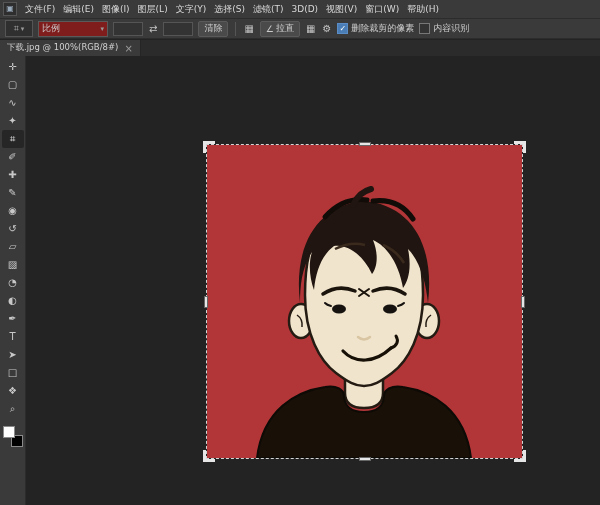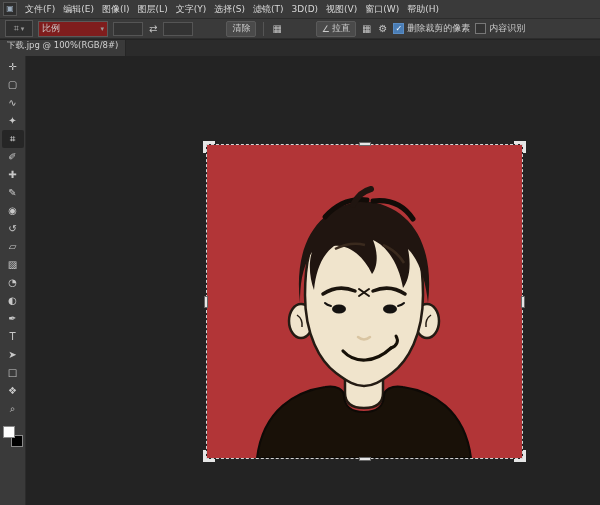--- a/index.html
+++ b/index.html
@@ -26,34 +26,34 @@
     display:flex;align-items:center;font-size:9px;color:#ccc;gap:5px;
     padding-left:5px;box-sizing:border-box;
   }
   .opt-toolbadge{width:26px;height:15px;border:1px solid #555;background:#2f2f2f;
     display:flex;align-items:center;justify-content:center;gap:2px;font-size:9px;}
   .opt-select{width:62px;height:14px;background:#7f1d1d;border:1px solid #5a5a5a;
     display:flex;align-items:center;justify-content:space-between;
     padding:0 3px;font-size:9px;}
   .opt-input{width:28px;height:12px;background:#333;border:1px solid #555;}
   .opt-btn{height:14px;background:#4a4a4a;border:1px solid #5a5a5a;border-radius:2px;
-    display:flex;align-items:center;padding:0 5px;font-size:9px;margin-left:28px;}
+    display:flex;align-items:center;padding:0 5px;font-size:9px;}
   .opt-icon{font-size:10px;color:#c2c2c2;padding:0 1px;cursor:default;}
   .opt-divider{width:1px;height:14px;background:#555;margin:0 2px;}
   .opt-check{display:flex;align-items:center;gap:3px;}
   .checkbox{width:9px;height:9px;border:1px solid #777;background:#333;
     font-size:8px;line-height:9px;text-align:center;color:#fff;}
   .checkbox.checked{background:#4a7db5;border-color:#5a8dc5;}
   
   #tabbar{
     position:absolute;top:40px;left:0;width:600px;height:16px;
     background:#2b2b2b;display:flex;align-items:flex-end;
   }
   #doc-tab{height:16px;background:#3a3a3a;border-right:1px solid #252525;
-    display:flex;align-items:center;gap:6px;padding:0 7px;font-size:8.5px;color:#d0d0d0;flex-direction:column;}
+    display:flex;align-items:center;gap:6px;padding:0 7px;font-size:8.5px;color:#d0d0d0;}
   #doc-tab .close{color:#9a9a9a;font-size:10px;}
   
   #toolbar{
     position:absolute;top:56px;left:0;width:26px;height:449px;
     background:#3a3a3a;border-right:1px solid #2c2c2c;
     display:flex;flex-direction:column;align-items:center;padding-top:2px;
     box-sizing:border-box;
   }
   .tool{width:22px;height:18px;line-height:18px;text-align:center;
     font-size:10px;color:#c8c8c8;cursor:default;}

